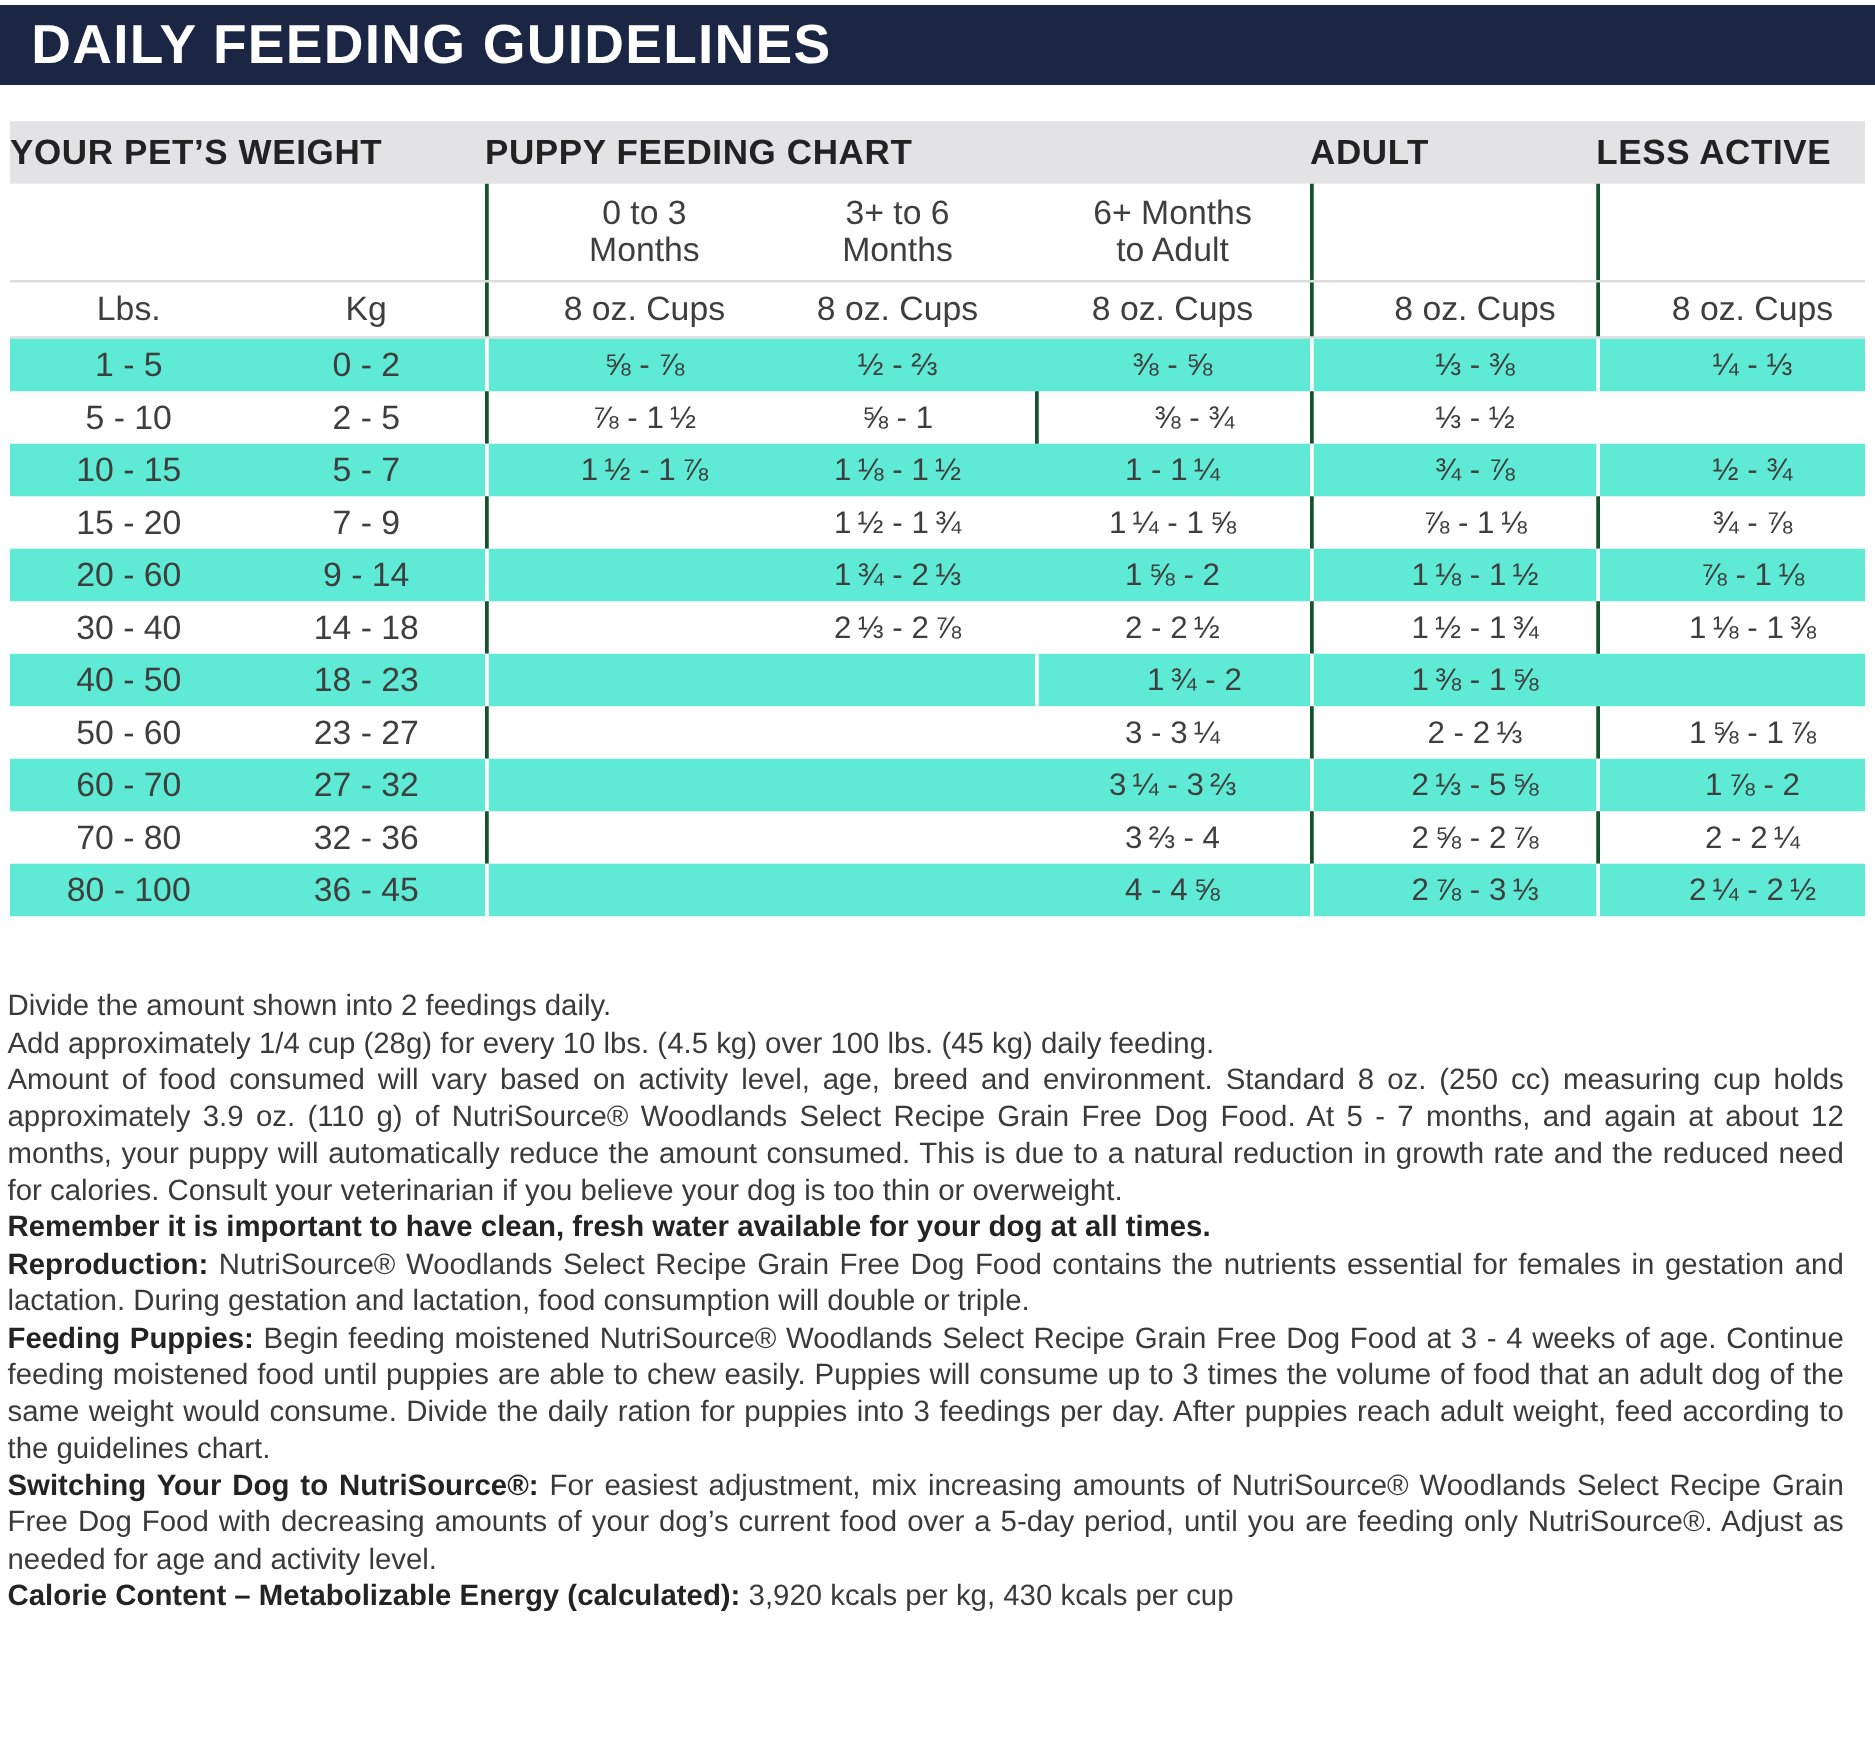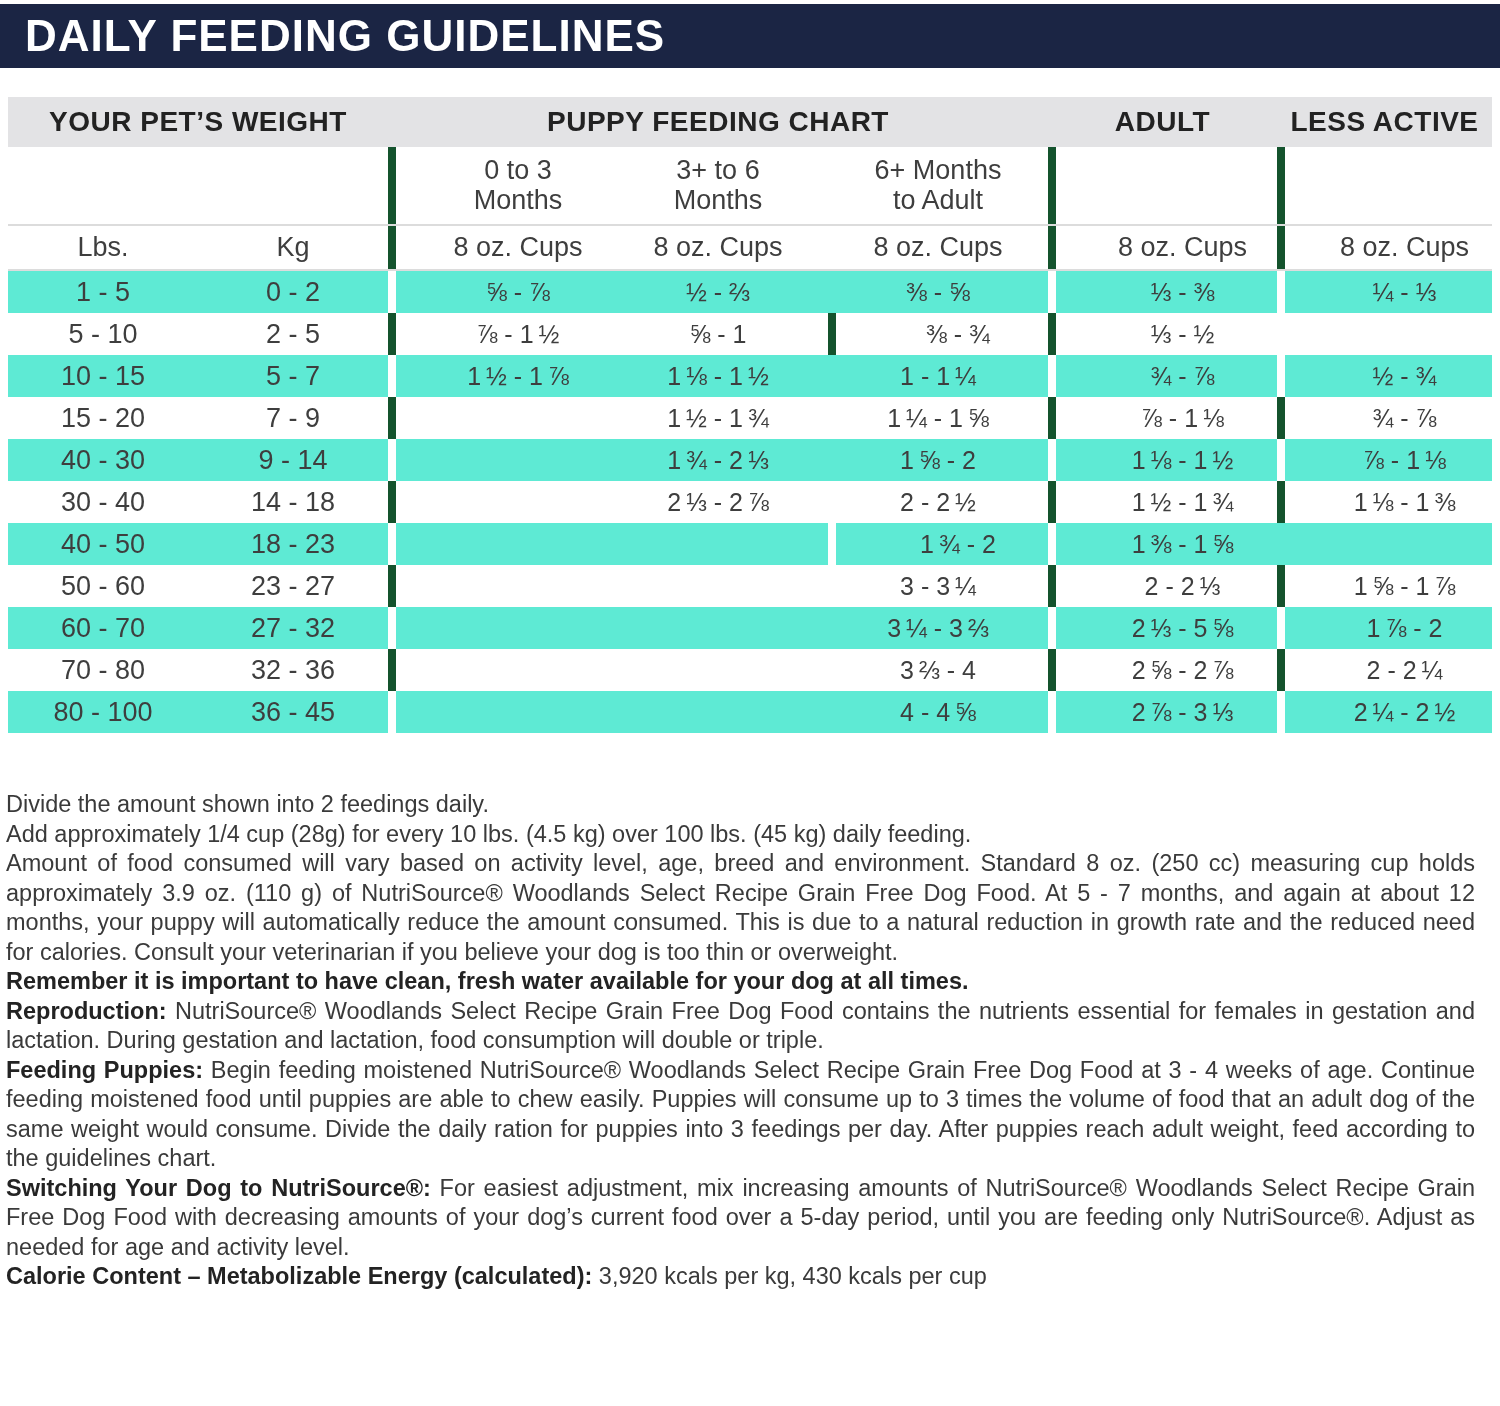--- a/index.html
+++ b/index.html
@@ -31,36 +31,35 @@
   .ftable { margin:29px 8px 0 8px; }
 
   .band {
     display:grid;
     grid-template-columns:380px 660px 229px 215px;
     background:#e3e3e5;
     height:50px;
     align-items:center;
   }
   .band .g {
-    text-align:center;
     font-weight:bold;
     font-size:28px;
     color:#222222;
     letter-spacing:0.5px;
   }
 
   .grid-row {
     display:grid;
     grid-template-columns:190px 190px 220px 220px 220px 229px 215px;
   }
   .cell {
     display:flex; align-items:center; justify-content:center;
     color:#3e3e3e;
   }
-  .gs { border-left:8px solid #14532d;padding-left:32px; }
+  .gs { border-left:3px solid #14532d;padding-left:32px; }
 
   .months-row { height:79px; border-bottom:2px solid #dcdcdc; }
   .months-row .cell { font-size:27px; text-align:center; white-space:pre-line; line-height:1.1; }
 
   .units-row { height:45px; border-bottom:2px solid #dcdcdc; }
   .units-row .cell { font-size:27px;text-align:right; }
 
   .trow { height:42px; font-size:25px; }
   .trow .cell.wt { font-size:27px; }
   .trow.striped { background:#5eead4; }
@@ -147,21 +146,21 @@
   <div class="grid-row trow">
     <div class="cell wt">15 - 20</div>
     <div class="cell wt">7 - 9</div>
     <div class="cell gs"></div>
     <div class="cell">1 ½ - 1 ¾</div>
     <div class="cell">1 ¼ - 1 ⅝</div>
     <div class="cell gs">⅞ - 1 ⅛</div>
     <div class="cell gs">¾ - ⅞</div>
   </div>
   <div class="grid-row trow striped">
-    <div class="cell wt">40 - 30</div>
+    <div class="cell wt">20 - 60</div>
     <div class="cell wt">9 - 14</div>
     <div class="cell gs"></div>
     <div class="cell">1 ¾ - 2 ⅓</div>
     <div class="cell">1 ⅝ - 2</div>
     <div class="cell gs">1 ⅛ - 1 ½</div>
     <div class="cell gs">⅞ - 1 ⅛</div>
   </div>
   <div class="grid-row trow">
     <div class="cell wt">30 - 40</div>
     <div class="cell wt">14 - 18</div>

